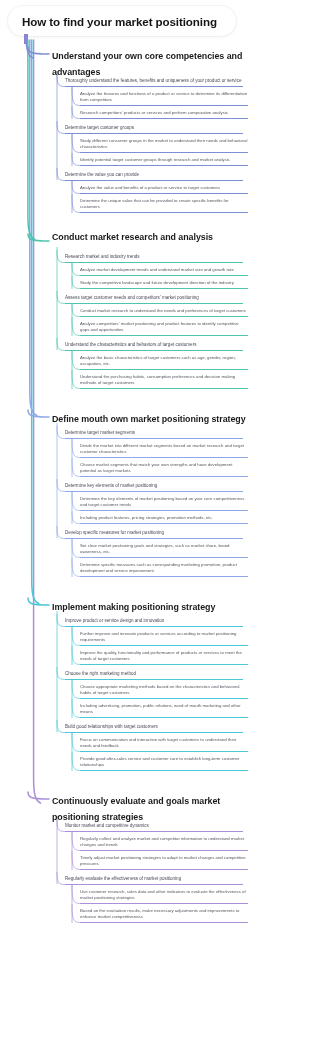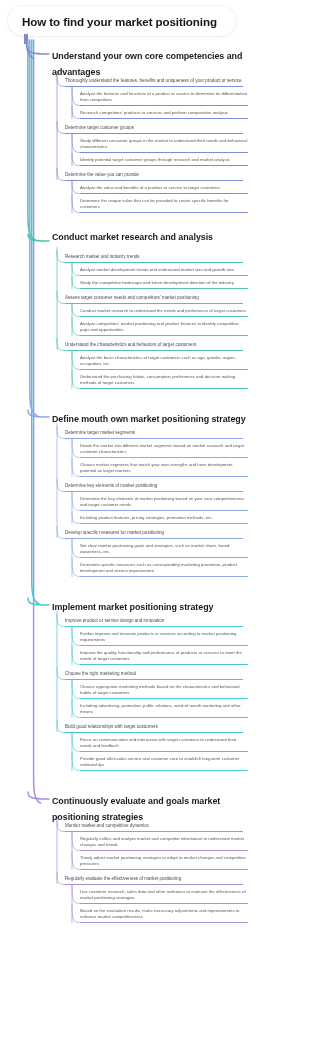--- a/index.html
+++ b/index.html
@@ -192,21 +192,21 @@
       <div class="node lv1" style="left: 52px; width: 200px; --wire: #8ea9e8; top: 411px;">Define mouth own market positioning strategy</div>
       <div class="node lv2" style="left: 65px; width: 178px; --wire: #8ea9e8; top: 430px;">Determine target market segments</div>
       <div class="node lv3" style="left: 80px; width: 168px; --wire: #8ea9e8; top: 443px;">Divide the market into different market segments based on market research and target customer characteristics</div>
       <div class="node lv3" style="left: 80px; width: 168px; --wire: #8ea9e8; top: 462px;">Choose market segments that match your own strengths and have development potential as target markets</div>
       <div class="node lv2" style="left: 65px; width: 178px; --wire: #8ea9e8; top: 483px;">Determine key elements of market positioning</div>
       <div class="node lv3" style="left: 80px; width: 168px; --wire: #8ea9e8; top: 496px;">Determine the key elements of market positioning based on your core competitiveness and target customer needs</div>
       <div class="node lv3" style="left: 80px; width: 168px; --wire: #8ea9e8; top: 515px;">Including product features, pricing strategies, promotion methods, etc.</div>
       <div class="node lv2" style="left: 65px; width: 178px; --wire: #8ea9e8; top: 530px;">Develop specific measures for market positioning</div>
       <div class="node lv3" style="left: 80px; width: 168px; --wire: #8ea9e8; top: 543px;">Set clear market positioning goals and strategies, such as market share, brand awareness, etc.</div>
       <div class="node lv3" style="left: 80px; width: 168px; --wire: #8ea9e8; top: 562px;">Determine specific measures such as corresponding marketing promotion, product development and service improvement</div>
-      <div class="node lv1" style="left: 52px; width: 200px; --wire: #49c7d6; top: 599px;">Implement market positioning strategy</div>
+      <div class="node lv1" style="left: 52px; width: 200px; --wire: #49c7d6; top: 599px;">Implement making positioning strategy</div>
       <div class="node lv2" style="left: 65px; width: 178px; --wire: #49c7d6; top: 618px;">Improve product or service design and innovation</div>
       <div class="node lv3" style="left: 80px; width: 168px; --wire: #49c7d6; top: 631px;">Further improve and innovate products or services according to market positioning requirements</div>
       <div class="node lv3" style="left: 80px; width: 168px; --wire: #49c7d6; top: 650px;">Improve the quality, functionality and performance of products or services to meet the needs of target customers</div>
       <div class="node lv2" style="left: 65px; width: 178px; --wire: #49c7d6; top: 671px;">Choose the right marketing method</div>
       <div class="node lv3" style="left: 80px; width: 168px; --wire: #49c7d6; top: 684px;">Choose appropriate marketing methods based on the characteristics and behavioral habits of target customers</div>
       <div class="node lv3" style="left: 80px; width: 168px; --wire: #49c7d6; top: 703px;">Including advertising, promotion, public relations, word of mouth marketing and other means</div>
       <div class="node lv2" style="left: 65px; width: 178px; --wire: #49c7d6; top: 724px;">Build good relationships with target customers</div>
       <div class="node lv3" style="left: 80px; width: 168px; --wire: #49c7d6; top: 737px;">Focus on communication and interaction with target customers to understand their needs and feedback</div>
       <div class="node lv3" style="left: 80px; width: 168px; --wire: #49c7d6; top: 756px;">Provide good after-sales service and customer care to establish long-term customer relationships</div>
       <div class="node lv1" style="left: 52px; width: 200px; --wire: #ab8fd8; top: 793px;">Continuously evaluate and goals market positioning strategies</div>

